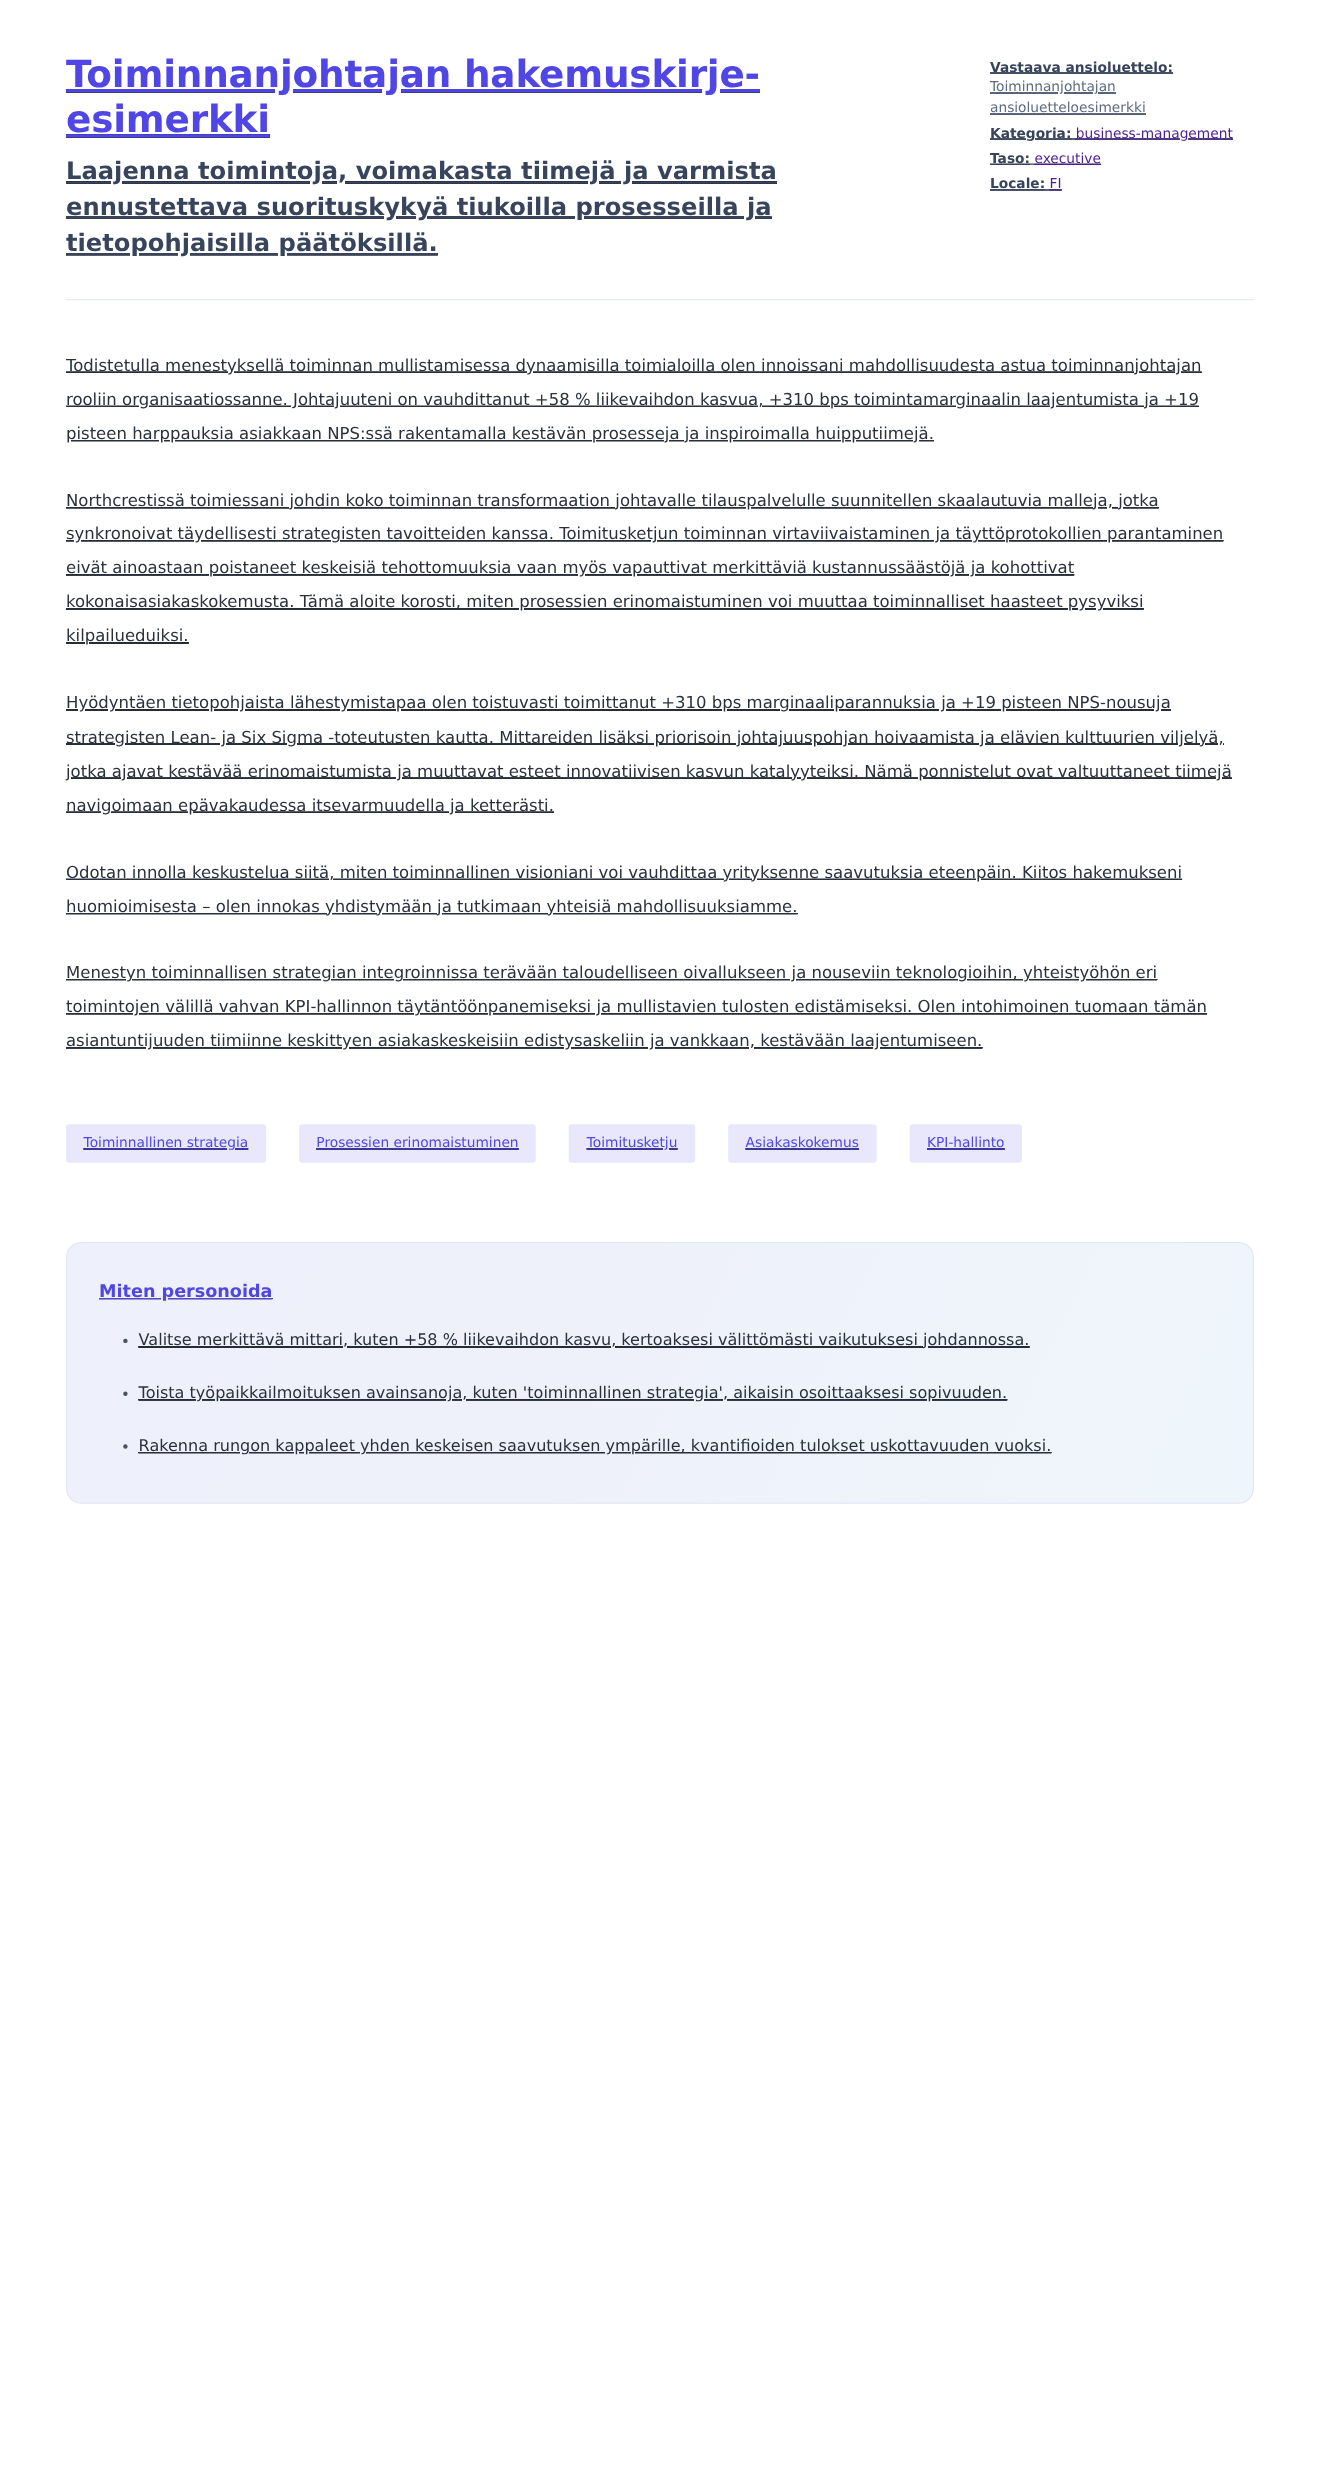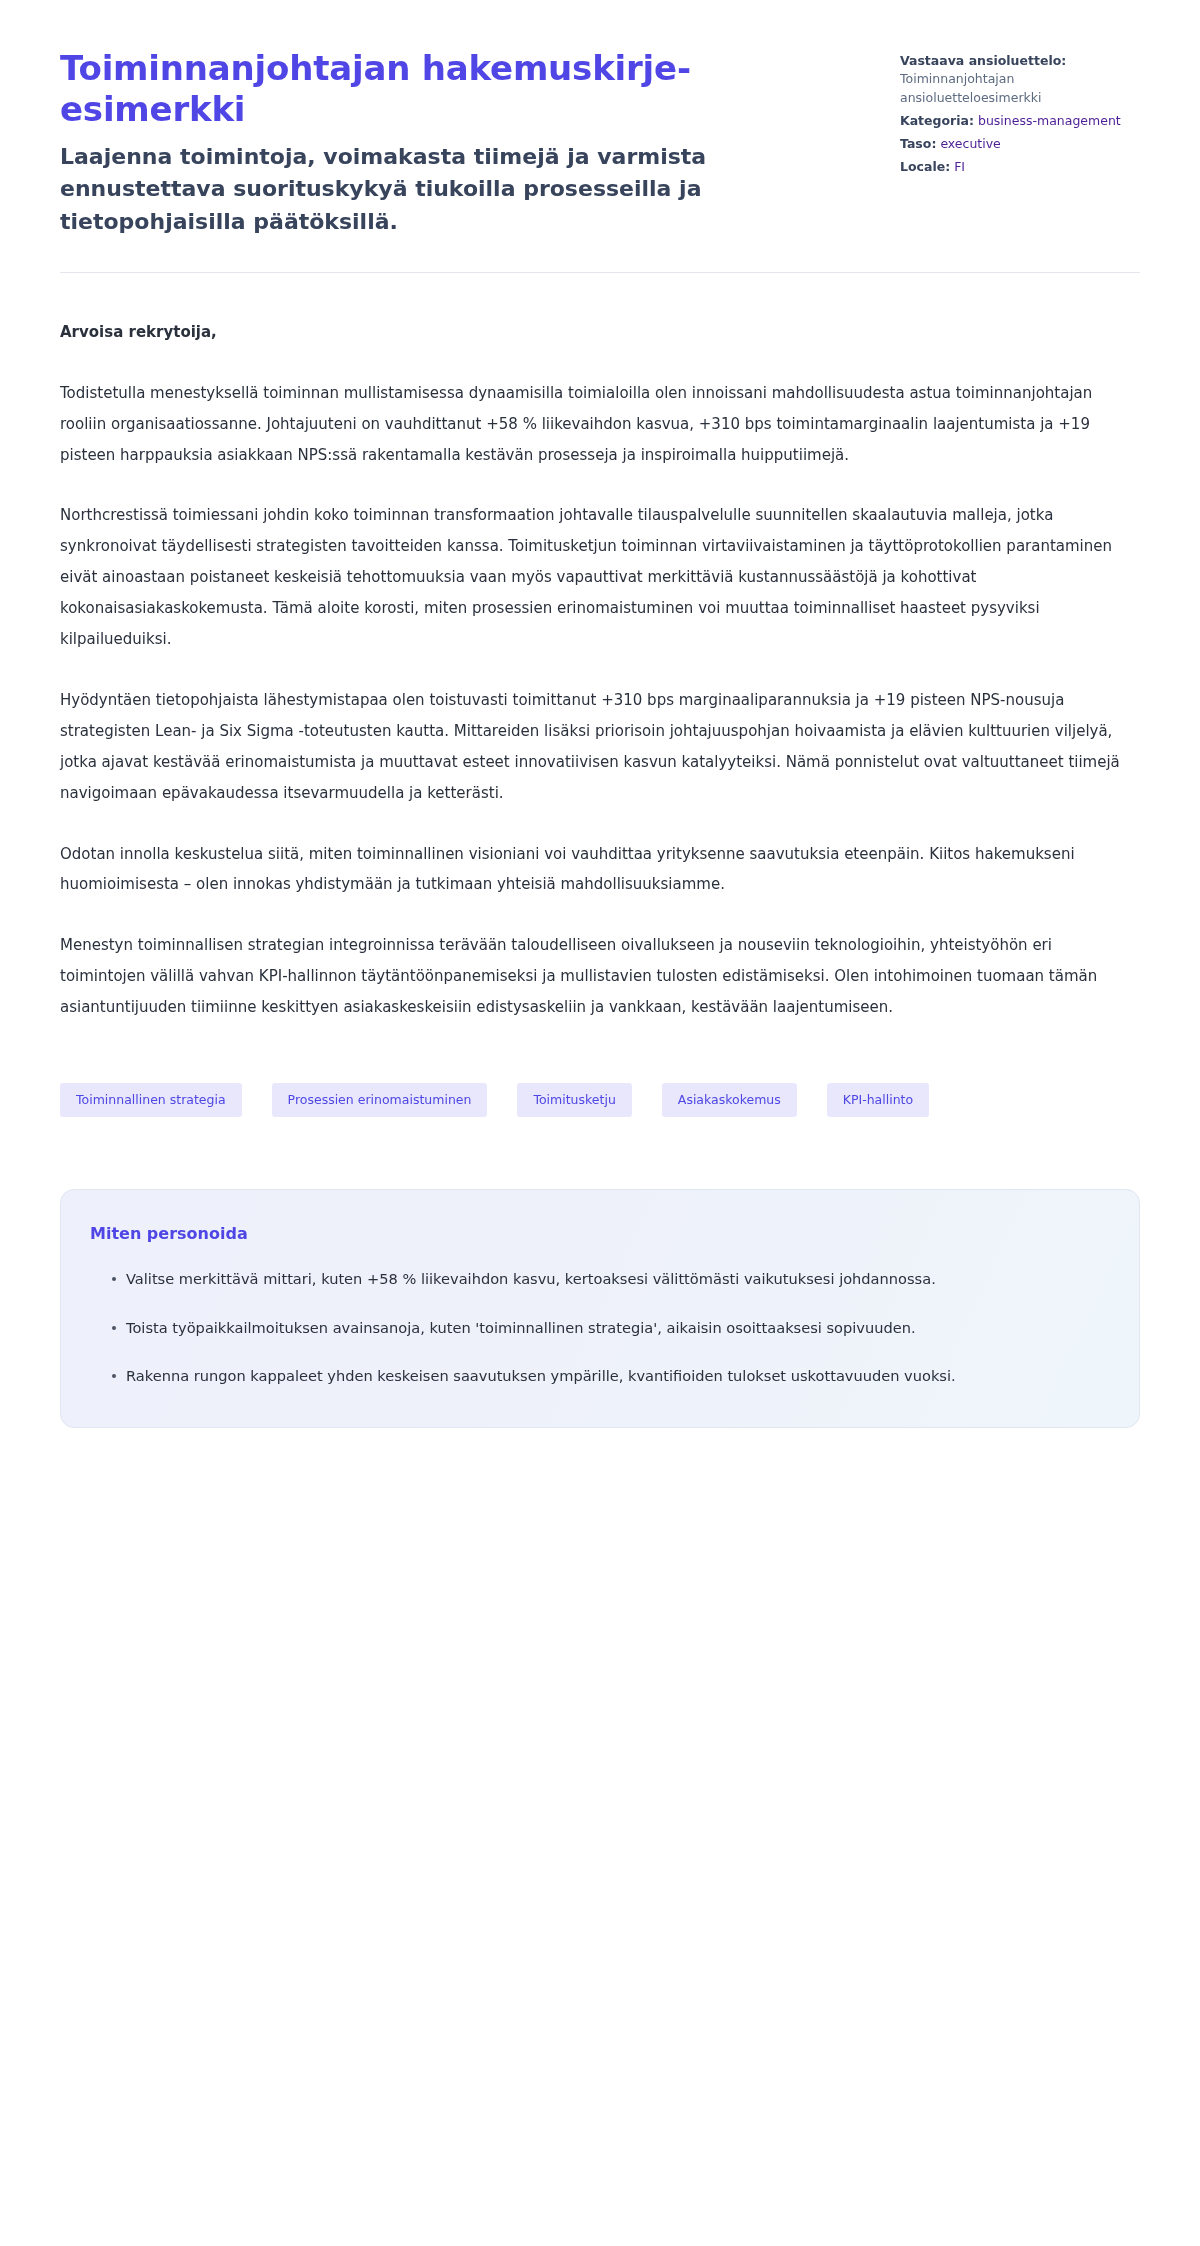--- a/index.html
+++ b/index.html
@@ -1,16 +1,16 @@
 <!DOCTYPE html>
 <html lang="fi"><head>
 <meta charset="utf-8">
 <title>Toiminnanjohtajan hakemuskirje-esimerkki</title>
 <style>
-  * { box-sizing: border-box; }
+  * { box-sizing: border-box; text-decoration: underline; }
   html, body {
     margin: 0;
     padding: 0;
     background: #ffffff;
   }
   body {
     width: 1200px;
     min-height: 2246px;
     font-family: "DejaVu Sans", "Liberation Sans", sans-serif;
     color: #1f2430;
@@ -193,21 +193,20 @@
         <span class="meta-label">Locale:</span>
         <span class="meta-value">FI</span>
       </div>
     </div>
 
   </div>
 
   <div class="header-rule"></div>
 
   <div class="letter-body">
-    <p class="salutation">Arvoisa rekrytoija,</p>
     <div id="letter-paragraphs">
         <p>Todistetulla menestyksellä toiminnan mullistamisessa dynaamisilla toimialoilla olen innoissani mahdollisuudesta astua toiminnanjohtajan rooliin organisaatiossanne. Johtajuuteni on vauhdittanut +58 % liikevaihdon kasvua, +310 bps toimintamarginaalin laajentumista ja +19 pisteen harppauksia asiakkaan NPS:ssä rakentamalla kestävän prosesseja ja inspiroimalla huipputiimejä.</p>
         <p>Northcrestissä toimiessani johdin koko toiminnan transformaation johtavalle tilauspalvelulle suunnitellen skaalautuvia malleja, jotka synkronoivat täydellisesti strategisten tavoitteiden kanssa. Toimitusketjun toiminnan virtaviivaistaminen ja täyttöprotokollien parantaminen eivät ainoastaan poistaneet keskeisiä tehottomuuksia vaan myös vapauttivat merkittäviä kustannussäästöjä ja kohottivat kokonaisasiakaskokemusta. Tämä aloite korosti, miten prosessien erinomaistuminen voi muuttaa toiminnalliset haasteet pysyviksi kilpailueduiksi.</p>
         <p>Hyödyntäen tietopohjaista lähestymistapaa olen toistuvasti toimittanut +310 bps marginaaliparannuksia ja +19 pisteen NPS-nousuja strategisten Lean- ja Six Sigma -toteutusten kautta. Mittareiden lisäksi priorisoin johtajuuspohjan hoivaamista ja elävien kulttuurien viljelyä, jotka ajavat kestävää erinomaistumista ja muuttavat esteet innovatiivisen kasvun katalyyteiksi. Nämä ponnistelut ovat valtuuttaneet tiimejä navigoimaan epävakaudessa itsevarmuudella ja ketterästi.</p>
         <p>Odotan innolla keskustelua siitä, miten toiminnallinen visioniani voi vauhdittaa yrityksenne saavutuksia eteenpäin. Kiitos hakemukseni huomioimisesta – olen innokas yhdistymään ja tutkimaan yhteisiä mahdollisuuksiamme.</p>
         <p>Menestyn toiminnallisen strategian integroinnissa terävään taloudelliseen oivallukseen ja nouseviin teknologioihin, yhteistyöhön eri toimintojen välillä vahvan KPI-hallinnon täytäntöönpanemiseksi ja mullistavien tulosten edistämiseksi. Olen intohimoinen tuomaan tämän asiantuntijuuden tiimiinne keskittyen asiakaskeskeisiin edistysaskeliin ja vankkaan, kestävään laajentumiseen.</p>
       </div>
   </div>
 
 

